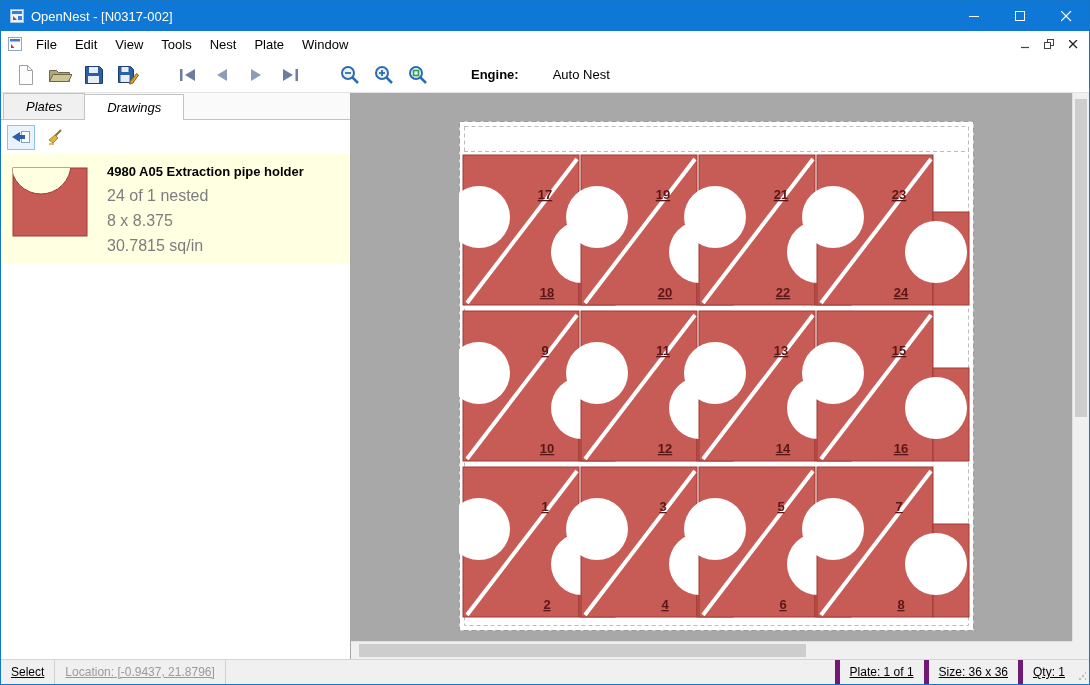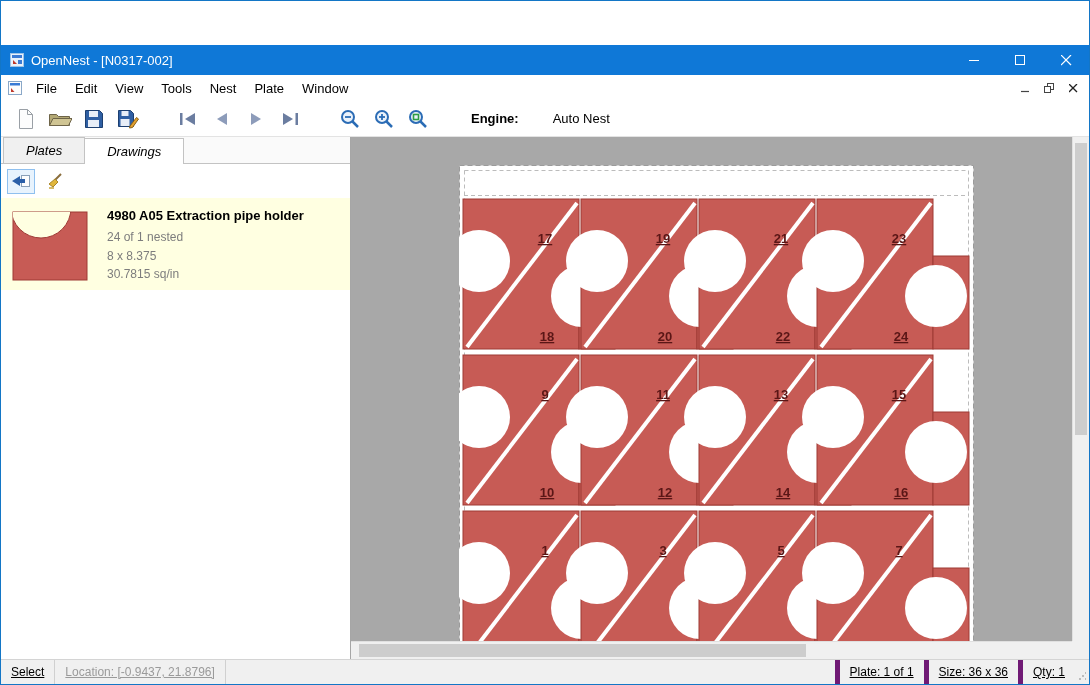--- a/index.html
+++ b/index.html
@@ -1,21 +1,21 @@
 <!DOCTYPE html>
 <html><head>
 <meta charset="utf-8">
 <style>
   * { margin:0; padding:0; box-sizing:border-box; }
   html,body { width:1090px; height:685px; overflow:hidden; }
   body { font-family:"Liberation Sans","DejaVu Sans",sans-serif; font-size:13px; }
   .window { width:1090px; height:685px; display:flex; flex-direction:column; border:1px solid #1376c6; background:#fff; }
 
   
-  .titlebar { height:30px; background:#0f78d7; display:flex; align-items:center; color:#fff; flex:0 0 auto;margin-top:44px; }
+  .titlebar { height:30px; background:#0f78d7; display:flex; align-items:center; color:#fff; flex:0 0 auto; }
   .titlebar .appicon { margin:0 6px 0 8px; display:flex; }
   .title-text { font-size:13px; }
   .tb-spacer { flex:1; }
   .tb-btn { width:46px; height:30px; display:flex; align-items:center; justify-content:center; }
 
   
   .menubar { height:26px; background:#fff; display:flex; align-items:center; flex:0 0 auto; }
   .menubar .mdiicon { margin:0 4px 0 6px; display:flex; }
   .menu-item { padding:4px 9px; cursor:default; }
   .mdi-controls { margin-left:auto; display:flex; align-items:flex-start; padding-right:4px; }
@@ -36,21 +36,21 @@
   .leftpanel { width:350px; background:#fff; border-right:1px solid #a6a6a6; display:flex; flex-direction:column; }
   .tabs { height:27px; display:flex; align-items:flex-end; padding-left:2px; border-bottom:1px solid #c3c3c3; background:#fafafa; }
   .tab { padding:5px 22px; border:1px solid #c3c3c3; border-bottom:none; background:#f0f0f0; margin-right:-1px; position:relative;font-style:italic; }
   .tab.active { background:#fff; height:26px; margin-bottom:-1px; z-index:2; }
   .panel-toolbar { height:34px; display:flex; align-items:center; padding:0 6px; gap:6px; background:#fff; }
   .ptool-btn { width:28px; height:25px; display:flex; align-items:center; justify-content:center; border:1px solid transparent; }
   .ptool-btn.hl { border-color:#8fc0ef; background:#e8f3fd; }
   .drawing-item { background:#ffffe1; display:flex; padding:6px 8px; gap:14px; min-height:92px; cursor:default; }
   .item-text { padding-top:4px; }
   .item-title { font-weight:bold; color:#000; margin-bottom:5px; }
-  .item-sub { color:#7d7d7d; font-size:12px; line-height:1.55; }
+  .item-sub { color:#7d7d7d; font-size:16px; line-height:1.55; }
   .panel-fill { flex:1; background:#fff; }
 
   
   .canvas { flex:1; position:relative; background:#a8a8a8; overflow:hidden; }
   .plate-wrap { position:absolute; left:108px; top:28px; width:515px; height:510px; }
   .vscroll { position:absolute; top:0; right:0; bottom:18px; width:17px; background:#f0f0f0; border-left:1px solid #e0e0e0; }
   .vthumb { position:absolute; left:2px; right:2px; top:6px; height:58%; background:#cdcdcd; }
   .hscroll { position:absolute; left:0; right:17px; bottom:0; height:18px; background:#f0f0f0; border-top:1px solid #e0e0e0; }
   .hthumb { position:absolute; top:2px; bottom:2px; left:8px; width:62%; background:#cdcdcd; }
   .scorner { position:absolute; right:0; bottom:0; width:17px; height:18px; background:#f0f0f0; }

